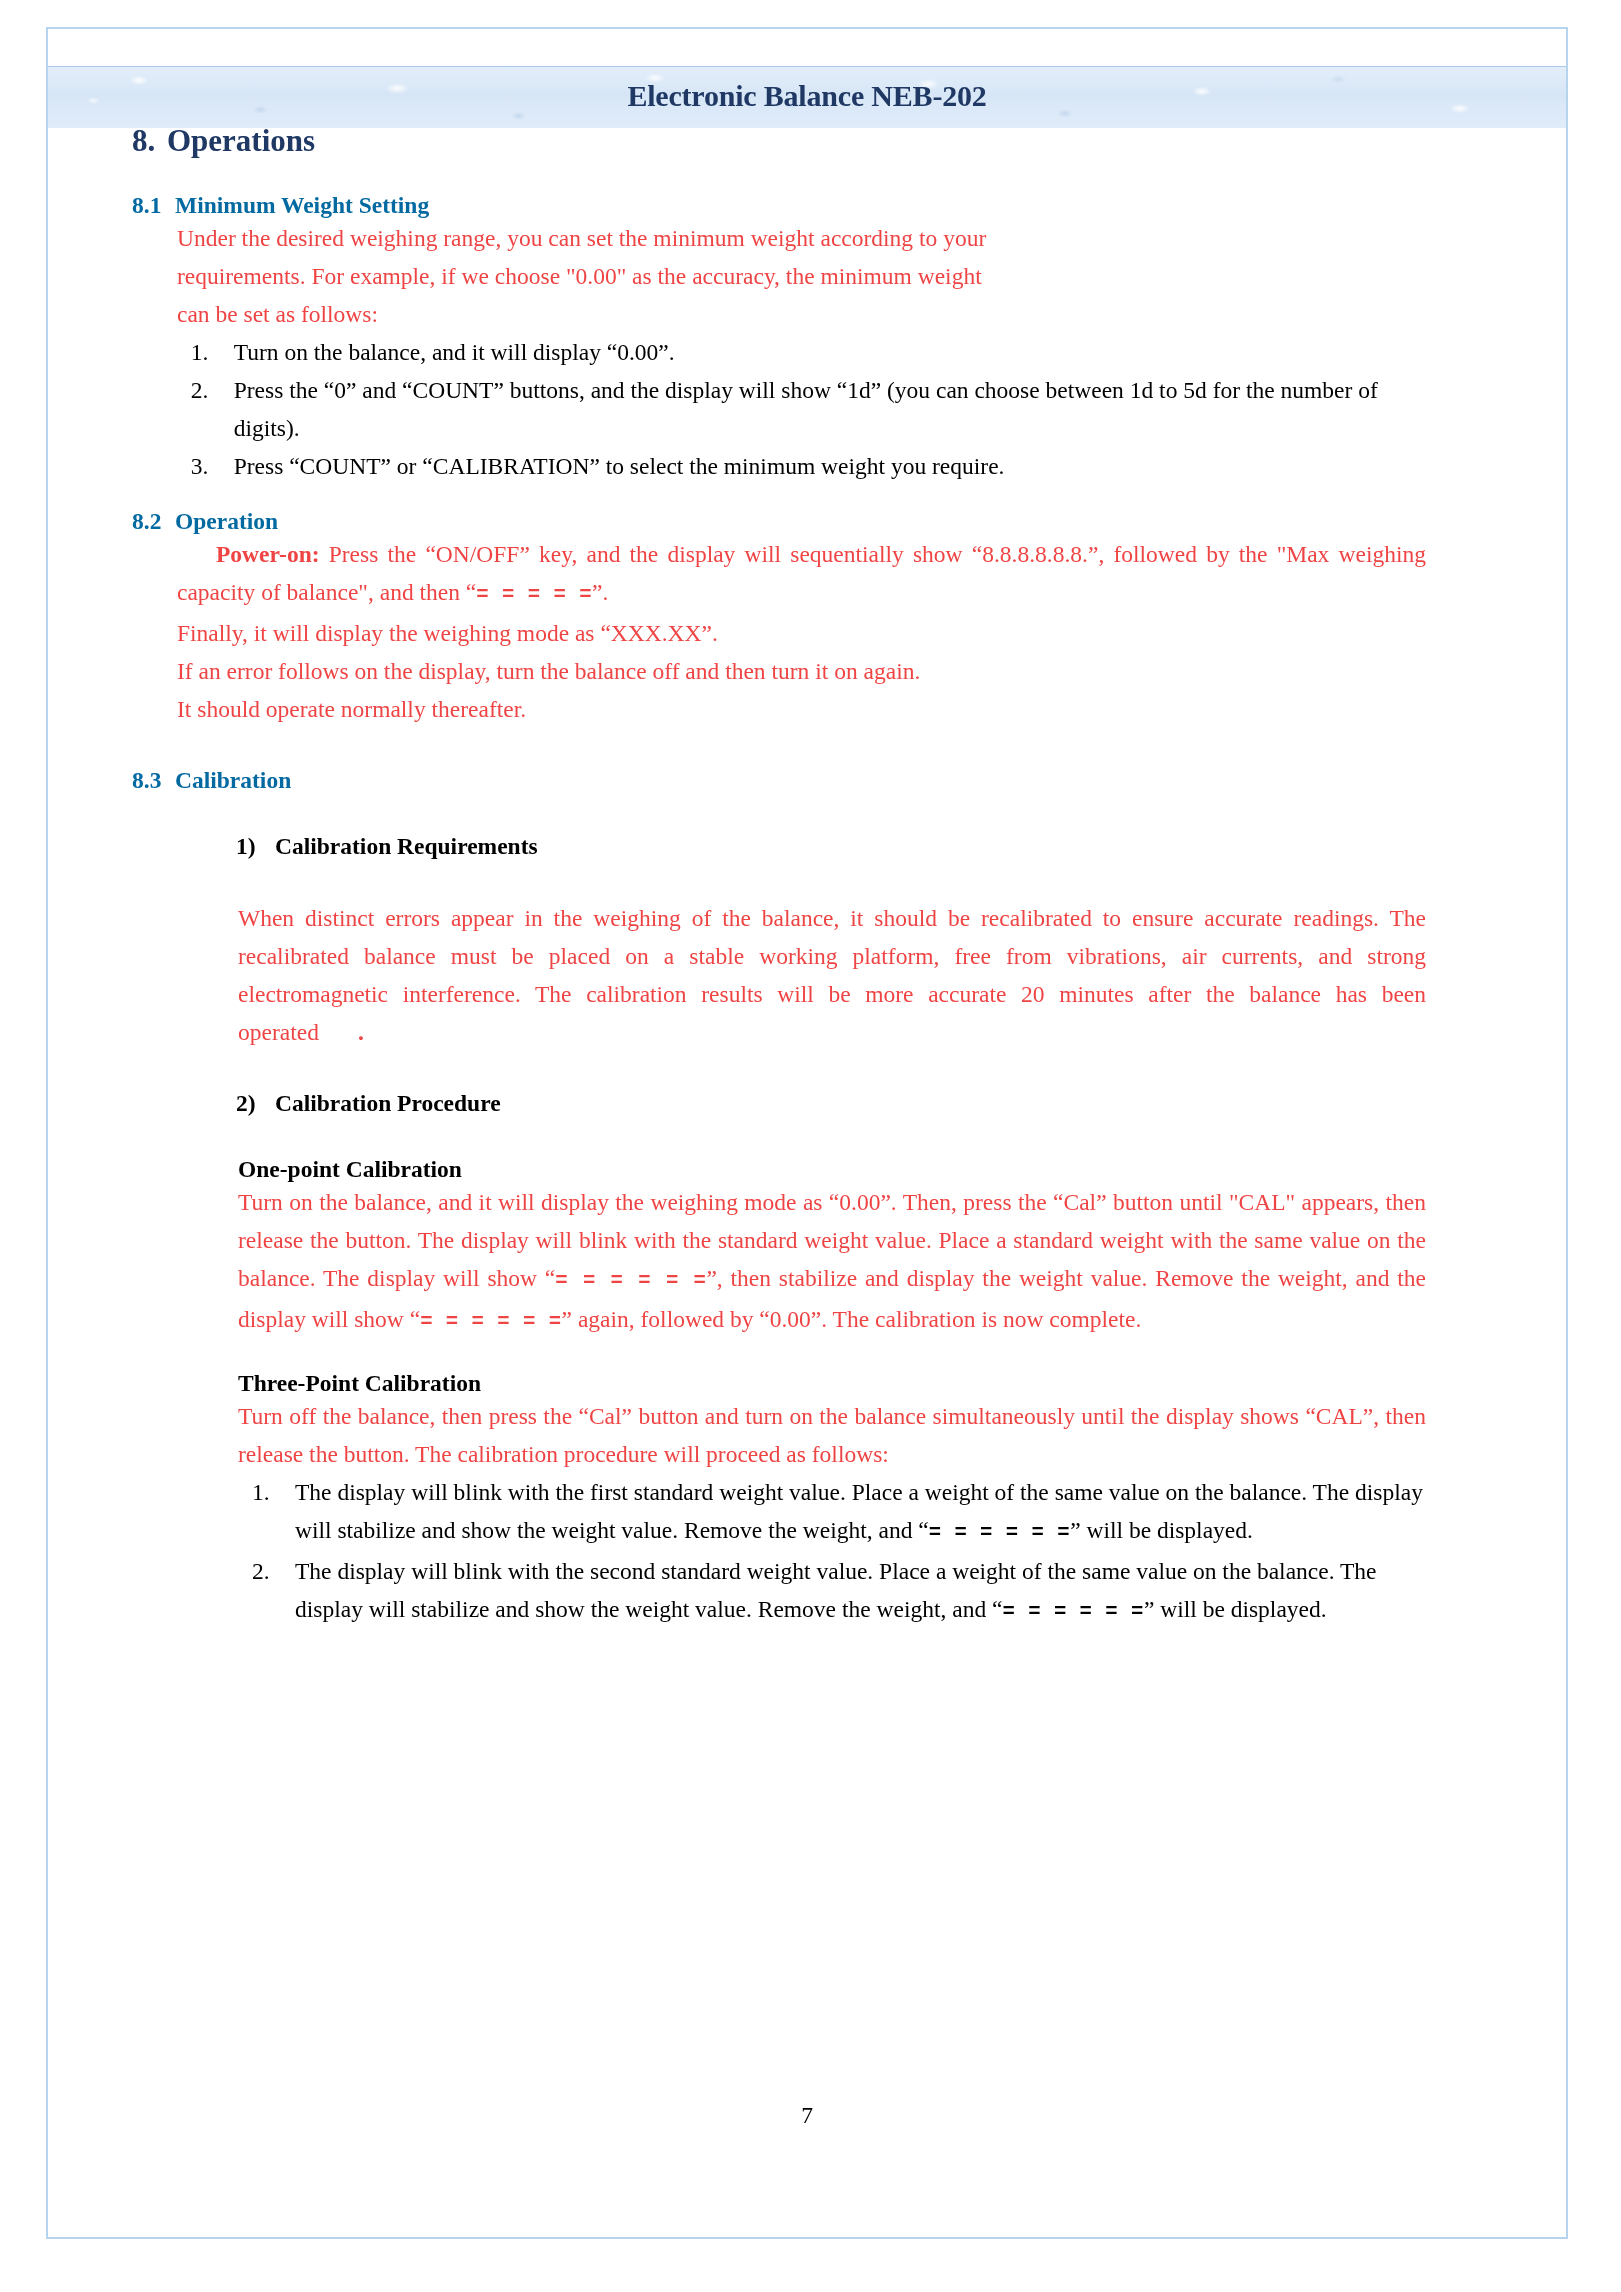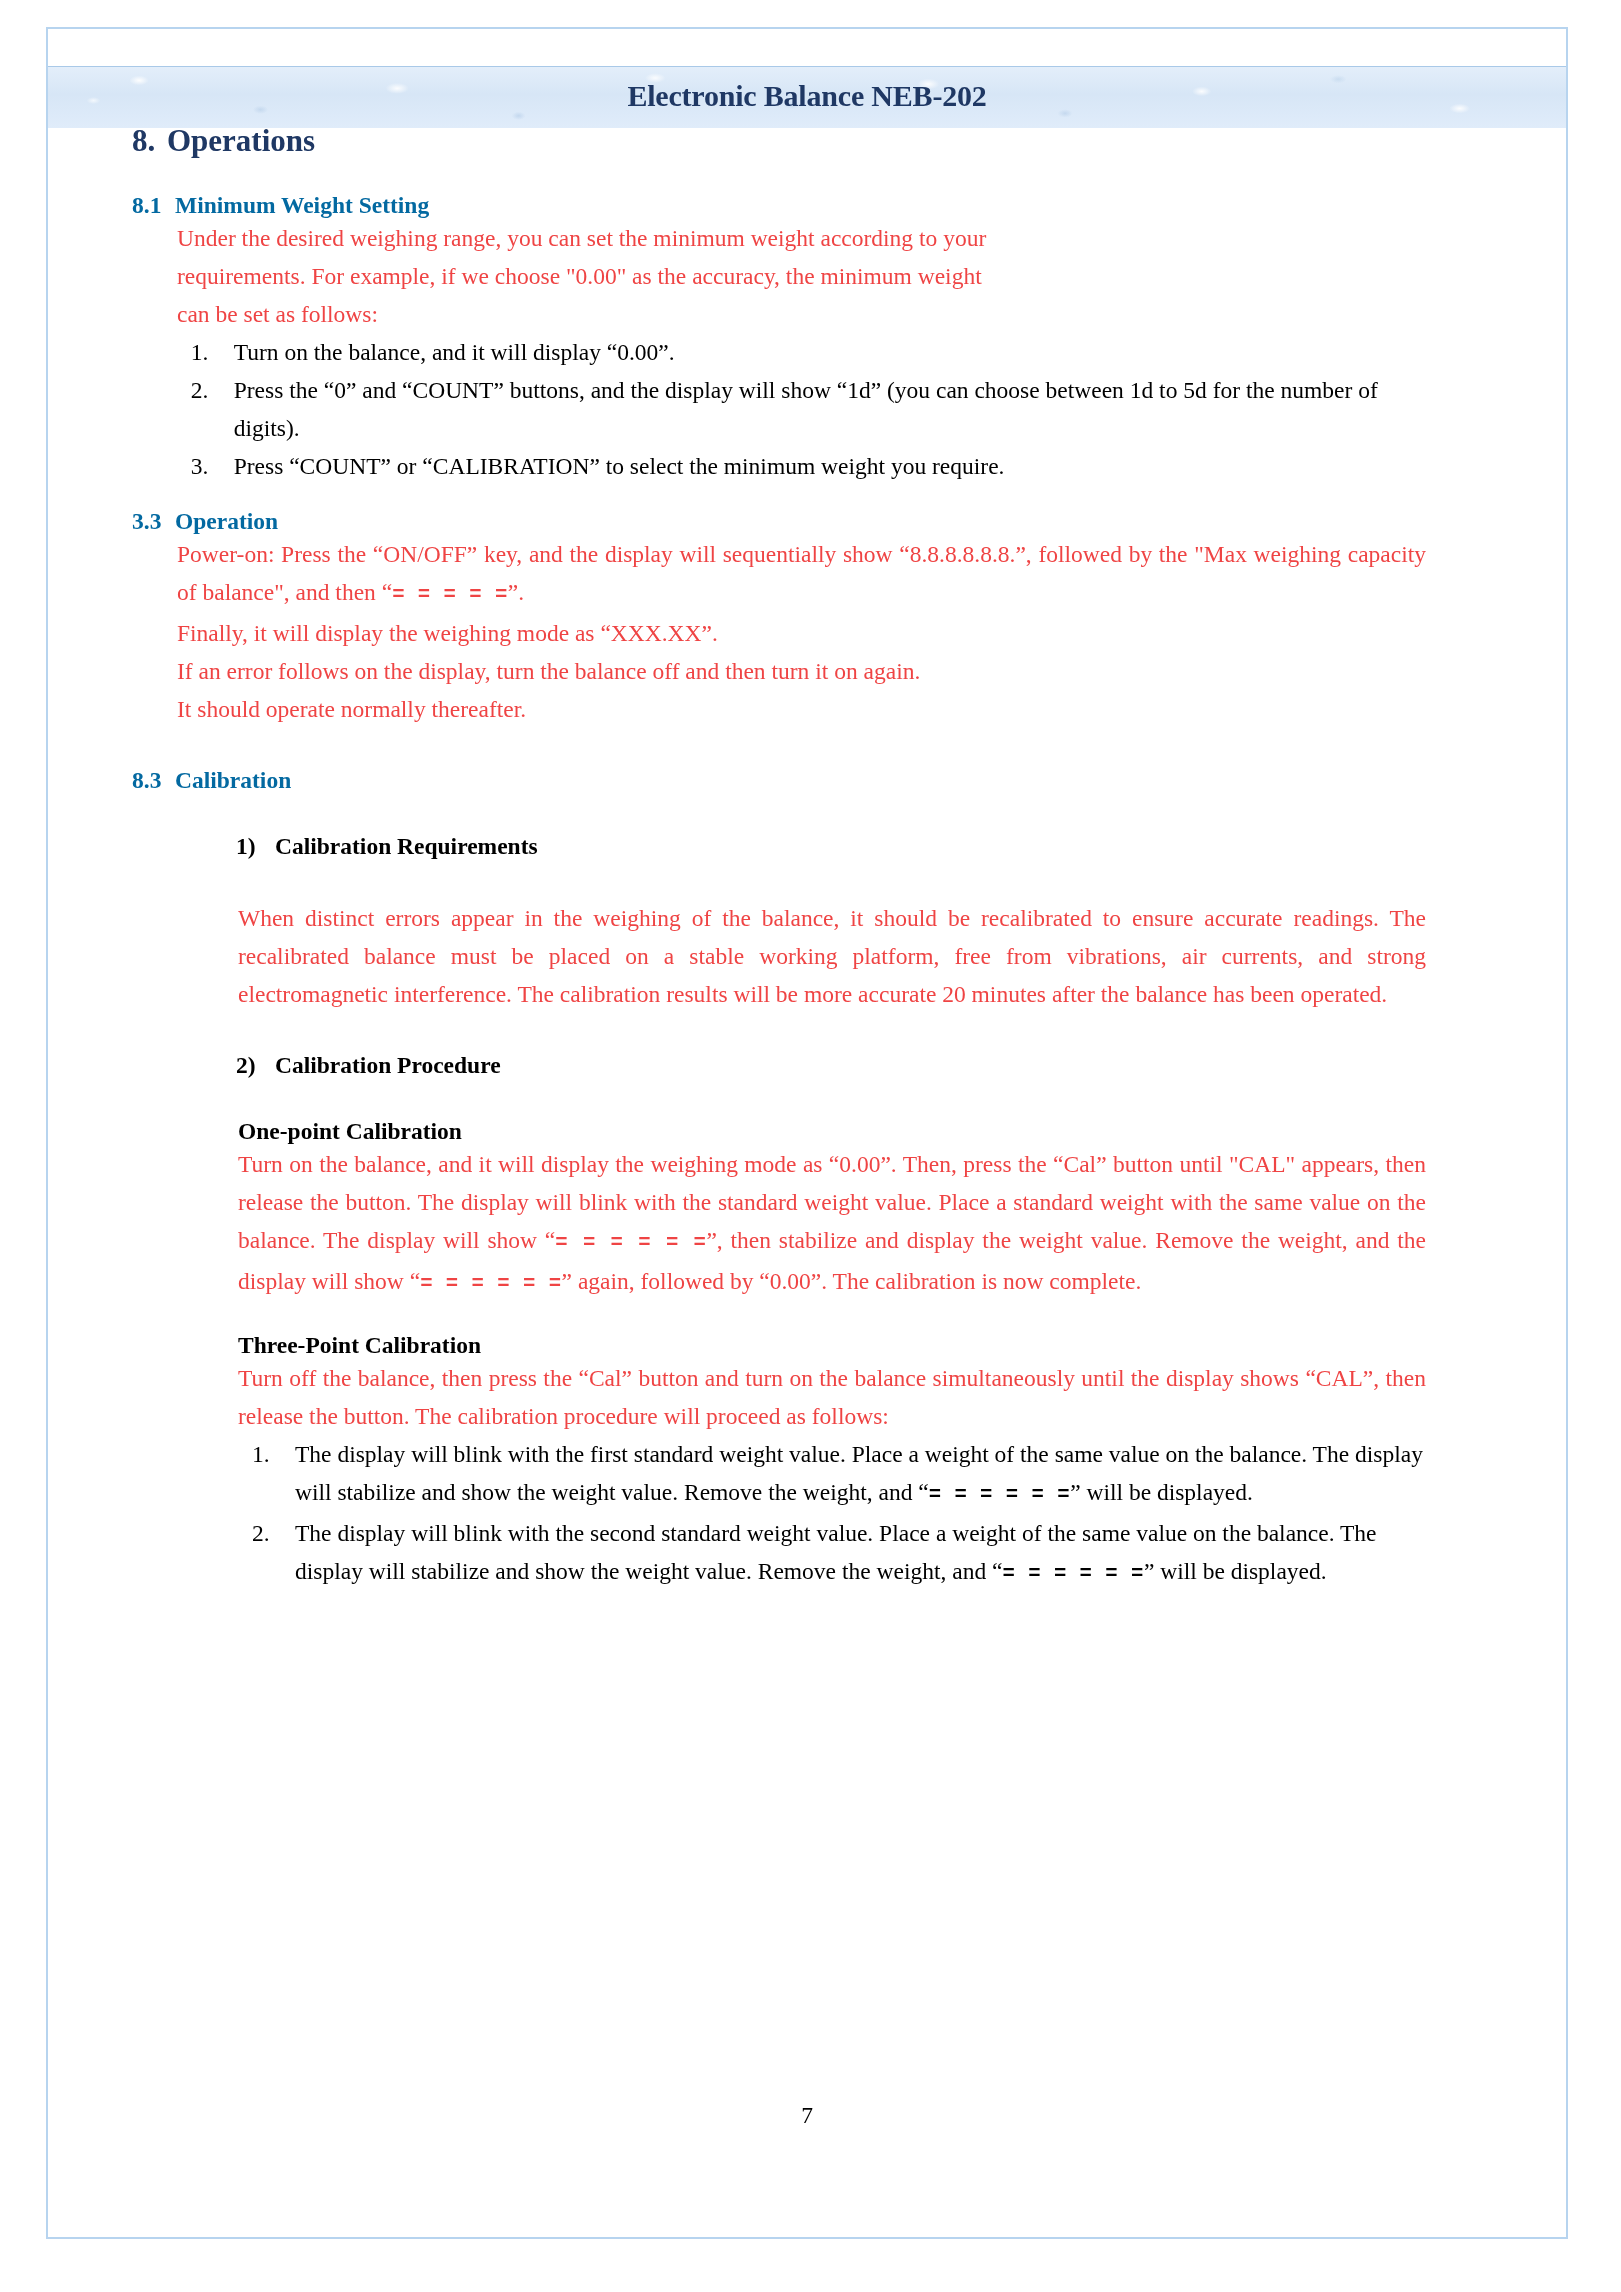--- a/index.html
+++ b/index.html
@@ -126,21 +126,21 @@
     width: 43px;
   }
   .ol li .txt { flex: 1 1 auto; }
 
   .mono-eq {
     font-family: "Liberation Mono", "DejaVu Sans Mono", monospace;
     font-size: 20.6px;
     font-weight: bold;
     letter-spacing: 0.5px;
   }
-  b.strong { font-weight: normal; }
+  b.strong { font-weight: bold; margin-left: 39px; }
   .sp24 { height: 23.5px; }
   .sp30 { height: 29px; }
   .sp34 { height: 33px; }
   .sp40 { height: 39px; }
 
   .indent-1 { margin-left: 45px; }   
   .indent-2 { margin-left: 59px; }   
   .indent-3 { margin-left: 106px; }  
   .indent-4 { margin-left: 120px; }  
 
@@ -194,21 +194,21 @@
         <li>
           <span class="mark">3.</span>
           <span class="txt">Press “COUNT” or “CALIBRATION” to select the minimum weight you require.</span>
         </li>
       </ul>
     </div>
 
     <div class="sp24"></div>
 
     <div class="h2">
-      <span class="num">3.3</span>
+      <span class="num">8.2</span>
       <span>Operation</span>
     </div>
 
     <div class="indent-1">
       <div class="p just"><b class="strong">Power-on:</b><span> Press the “ON/OFF” key, and the display will sequentially show “8.8.8.8.8.8.”, followed by the "Max weighing capacity of balance", and then “</span><span class="mono-eq">= = = = =</span><span>”.</span></div>
       <div class="p">Finally, it will display the weighing mode as “XXX.XX”.</div>
       <div class="p">If an error follows on the display, turn the balance off and then turn it on again.</div>
       <div class="p">It should operate normally thereafter.</div>
     </div>
 

